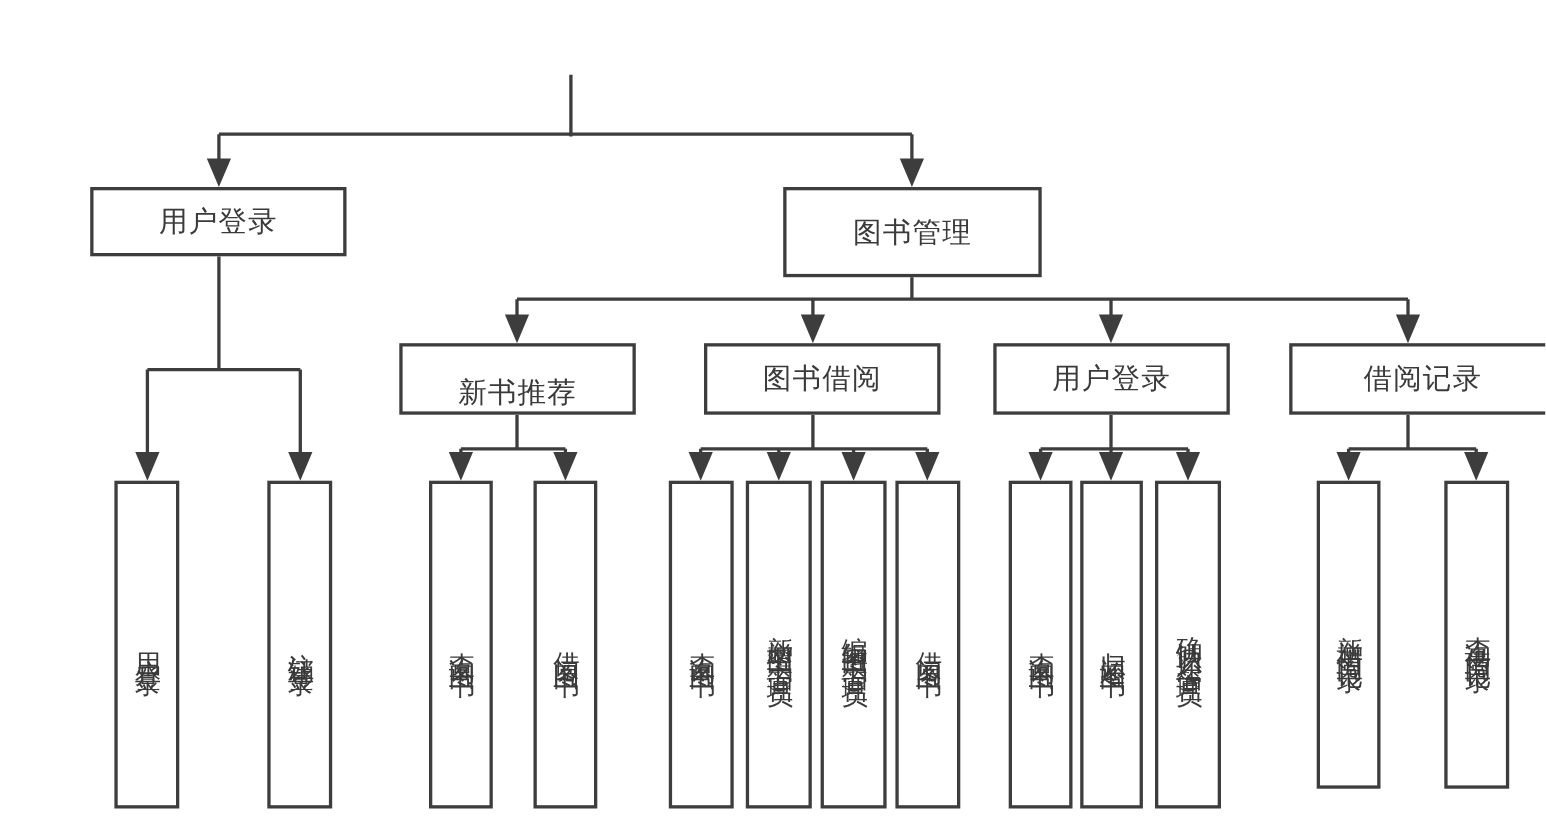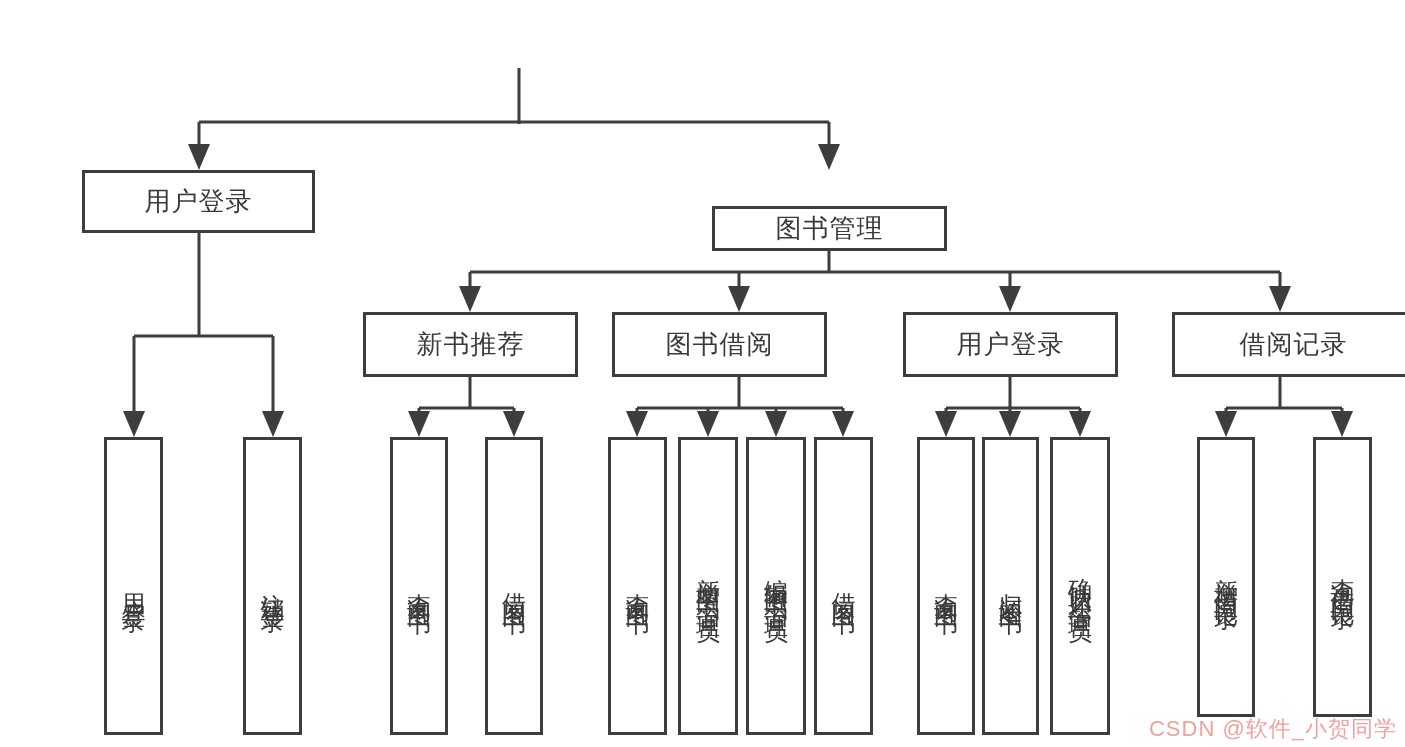--- a/index.html
+++ b/index.html
@@ -90,28 +90,28 @@
     <polygon points="999,411 1021,411 1010,437"></polygon>
     <polygon points="1069,411 1091,411 1080,437"></polygon>
     <polygon points="1215,411 1237,411 1226,437"></polygon>
     <polygon points="1331,411 1353,411 1342,437"></polygon>
   </svg>
 
 
   <div class="node h" style="left:82px;top:170px;width:233px;height:63px;">
     <span class="lbl">用户登录</span>
   </div>
-  <div class="node h" style="left:712px;top:170px;width:235px;height:45px;margin-top:36px;">
+  <div class="node h" style="left:712px;top:170px;width:235px;height:82px;">
     <span class="lbl">图书管理</span>
   </div>
 
-  <div class="node h" style="left:363px;top:312px;width:215px;height:65px;">
+  <div class="node h" style="left:363px;top:312px;width:215px;height:65px;align-items:flex-end;">
     <span class="lbl">新书推荐</span>
   </div>
-  <div class="node h" style="left:612px;top:312px;width:215px;height:65px;">
+  <div class="node h" style="left:640px;top:312px;width:215px;height:65px;">
     <span class="lbl">图书借阅</span>
   </div>
   <div class="node h" style="left:903px;top:312px;width:215px;height:65px;">
     <span class="lbl">用户登录</span>
   </div>
   <div class="node h" style="left:1172px;top:312px;width:243px;height:65px;">
     <span class="lbl">借阅记录</span>
   </div>
 
   <div class="node v" style="left:104px;top:437px;width:59px;height:298px;">
@@ -151,15 +151,14 @@
     <span class="lbl">确认归还（管理员）</span>
   </div>
 
   <div class="node v" style="left:1197px;top:437px;width:58px;height:280px;">
     <span class="lbl">新增借阅记录</span>
   </div>
   <div class="node v" style="left:1313px;top:437px;width:59px;height:280px;">
     <span class="lbl">查询借阅记录</span>
   </div>
 
-  <div class="watermark">CSDN @软件_小贺同学</div>
 
 </div>
 
 </body></html>

